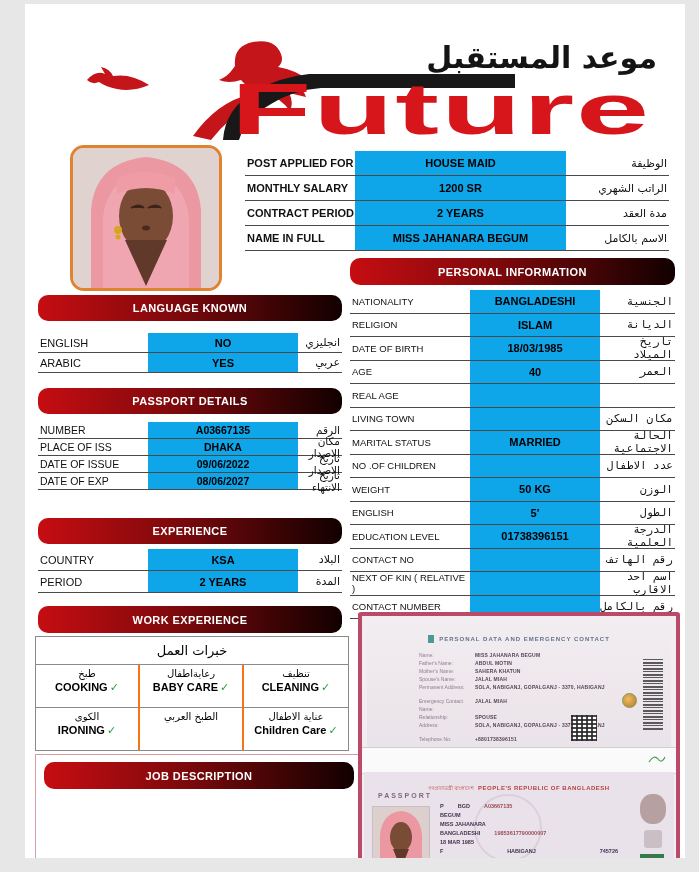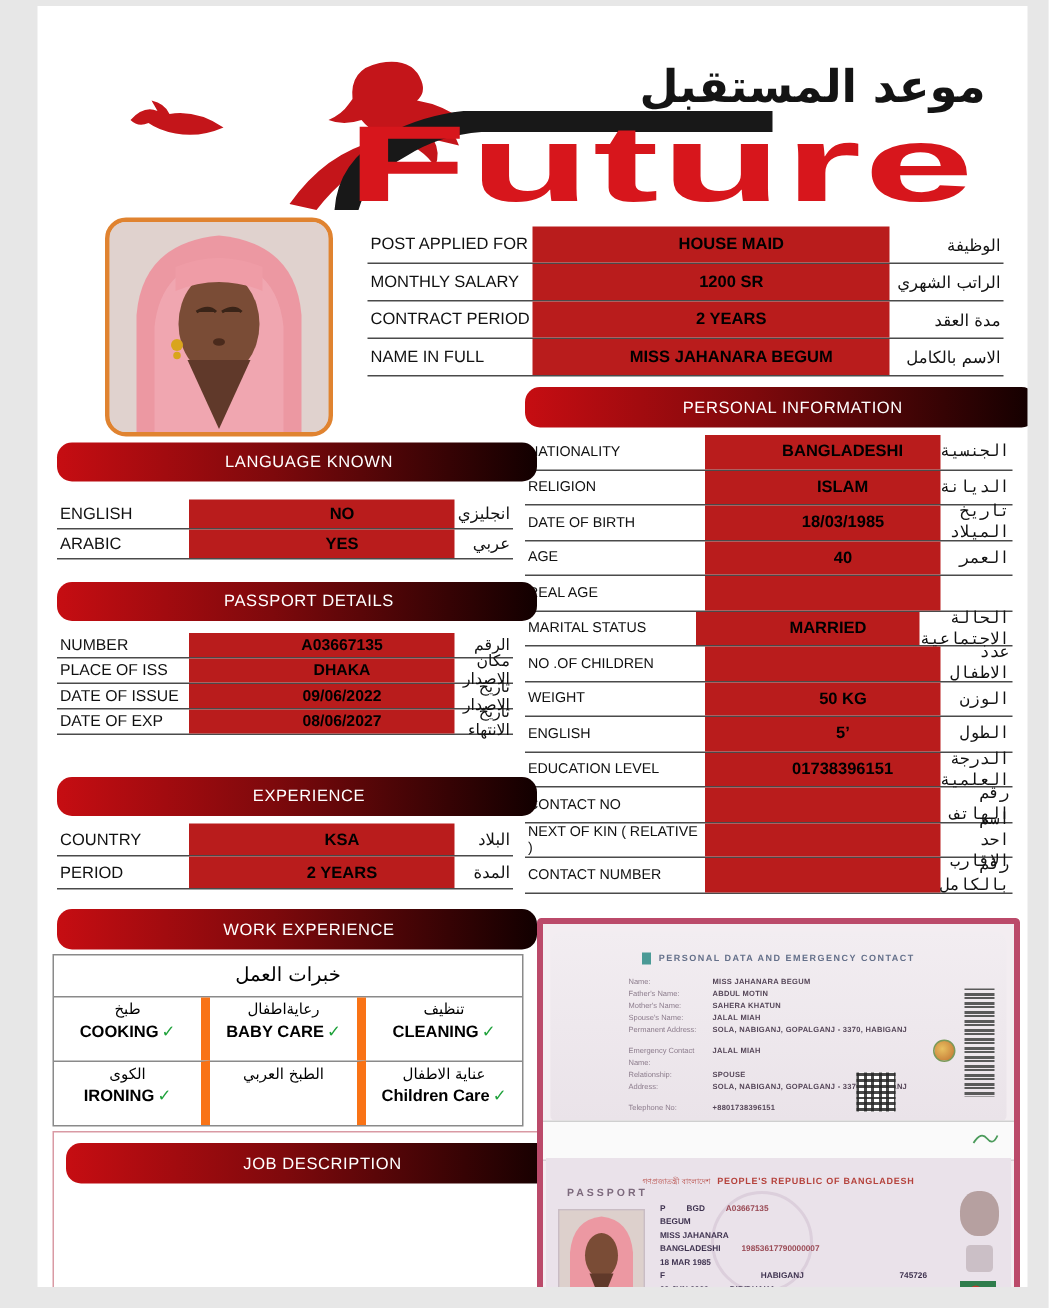--- a/index.html
+++ b/index.html
@@ -2,58 +2,58 @@
 <html><head>
 <meta charset="utf-8">
 <style>
   html,body{margin:0;padding:0;}
   body{font-family:"Liberation Sans","DejaVu Sans",sans-serif;background:#e7e7e7;}
   .stage{position:relative;width:699px;height:872px;background:#e7e7e7;overflow:hidden;}
   .page{position:absolute;left:25px;top:4px;width:660px;height:854px;background:#ffffff;overflow:hidden;}
   .abs{position:absolute;}
   
   .band{position:absolute;background:linear-gradient(90deg,#c60d12 0%,#7e090c 45%,#120000 100%);
-        border-radius:10px;color:#fff;font-weight:normal;font-size:11px;letter-spacing:.4px;
-        display:flex;align-items:center;justify-content:center;padding-left:16px;}
+        border-radius:10px;color:#fff;font-weight:bold;font-size:11px;letter-spacing:.4px;
+        display:flex;align-items:center;justify-content:center;}
   
   .tbl{position:absolute;display:flex;flex-direction:column;}
   .trow{display:flex;align-items:center;border-bottom:1px solid #4a4a4a;}
   .trow .c1{text-align:left;padding-left:2px;color:#111;}
-  .trow .c2{background:#b91c1c;text-align:center;font-weight:bold;color:#000;align-self:stretch;display:flex;align-items:center;justify-content:center;padding-left:27px;}
+  .trow .c2{background:#0ea5e9;text-align:center;font-weight:bold;color:#000;align-self:stretch;display:flex;align-items:center;justify-content:center;}
   .trow .c3{text-align:right;padding-right:2px;direction:rtl;font-family:"DejaVu Sans",sans-serif;color:#111;}
   
   .t-top{left:220px;top:147px;width:424px;}
   .t-top .trow{height:24px;font-size:11px;}
-  .t-top .c1{width:108px;font-weight:normal;}
+  .t-top .c1{width:108px;font-weight:bold;}
   .t-top .c2{width:211px;}
   .t-top .c3{flex:1;font-size:11px;}
   
   .t-left .c1{width:86px;}
-  .t-left .c2{width:150px;}
+  .t-left .c2{width:150px;margin-left:22px;}
   .t-left .c3{flex:1;}
   .t-lang{left:13px;top:329px;width:304px;}
   .t-lang .trow{height:19px;font-size:11px;}
   .t-pass{left:13px;top:418px;width:304px;}
   .t-pass .trow{height:16px;font-size:10.5px;}
   .t-exp{left:13px;top:545px;width:304px;}
   .t-exp .trow{height:21px;font-size:11px;}
   
   .t-pers{left:325px;top:286px;width:325px;}
   .t-pers .trow{height:22.5px;font-size:9.5px;}
   .t-pers .c1{width:118px;}
   .t-pers .c2{width:130px;font-size:11px;}
   .t-pers .c3{flex:1;font-size:11px;font-family:Liberation Mono, monospace;}
   
   .photo{left:45px;top:141px;width:146px;height:140px;border:3px solid #e08330;border-radius:14px;overflow:hidden;background:#e3d6d2;}
   
   .work-tbl{left:10px;top:632px;width:312px;border:1px solid #8a8a8a;background:#fff;}
   .work-title{height:27px;border-bottom:1px solid #8a8a8a;display:flex;align-items:center;justify-content:center;
               font-family:"DejaVu Sans",sans-serif;font-size:13px;direction:rtl;color:#000;}
   .work-grid{display:grid;grid-template-columns:1fr 1fr 1fr;}
-  .wcell{border-right:6px solid #f97316;border-top:1px solid #8a8a8a;height:39px;text-align:center;padding-top:3px;}
+  .wcell{border-right:2px solid #f97316;border-top:1px solid #8a8a8a;height:39px;text-align:center;padding-top:3px;}
   .wcell:nth-child(3n){border-right:none;}
   .wcell:nth-child(-n+3){border-top:none;}
   .wcell .ar{display:block;font-family:"DejaVu Sans",sans-serif;font-size:10px;direction:rtl;color:#000;}
   .wcell .en{display:block;font-size:11px;font-weight:600;color:#000;margin-top:2px;}
   .check{color:#1ea13a;font-weight:bold;margin-left:2px;}
   
   .job-box{left:10px;top:750px;width:326px;height:130px;border:1px solid #d99aa4;background:#fff;}
   .job-box .band{left:8px;top:7px;width:310px;height:27px;}
   
   .scan{left:333px;top:608px;width:322px;height:264px;border:4px solid #bb4a6a;border-radius:3px;background:#f3edf1;box-sizing:border-box;}
@@ -169,20 +169,25 @@
         <span class="c1">AGE</span>
         <span class="c2">40</span>
         <span class="c3">العمر</span>
       </div>
       <div class="trow">
         <span class="c1">REAL AGE</span>
         <span class="c2"></span>
         <span class="c3"></span>
       </div>
       <div class="trow">
+        <span class="c1">LIVING TOWN</span>
+        <span class="c2"></span>
+        <span class="c3">مكان السكن</span>
+      </div>
+      <div class="trow">
         <span class="c1">MARITAL STATUS</span>
         <span class="c2">MARRIED</span>
         <span class="c3">الحالة الاجتماعية</span>
       </div>
       <div class="trow">
         <span class="c1">NO .OF CHILDREN</span>
         <span class="c2"></span>
         <span class="c3">عدد الاطفال</span>
       </div>
       <div class="trow">

